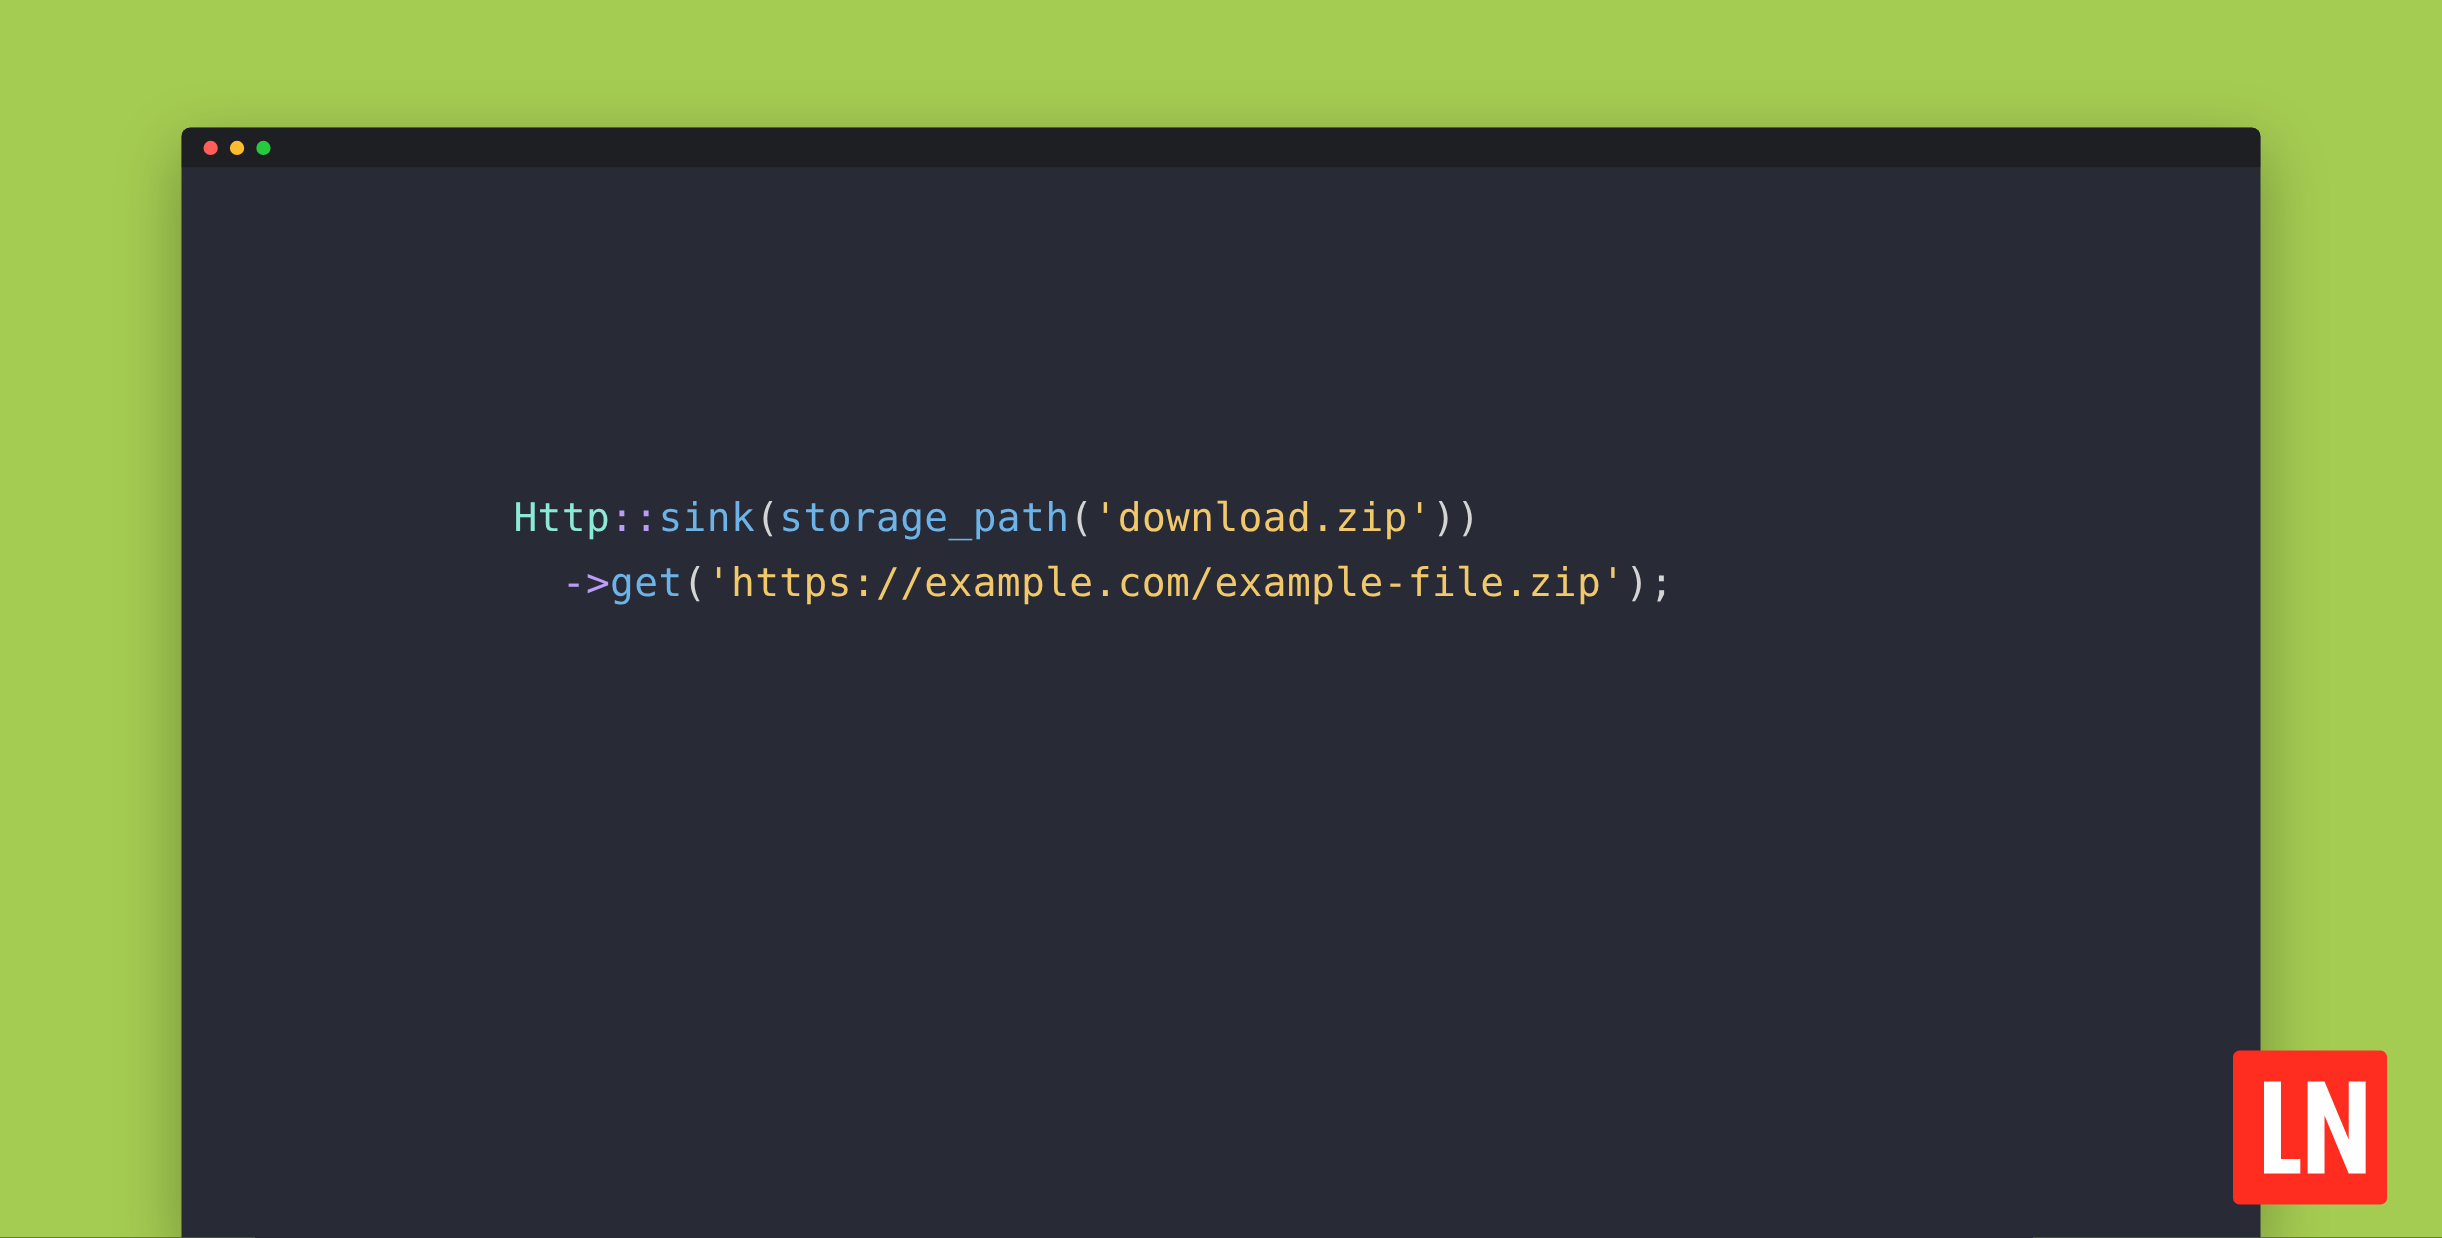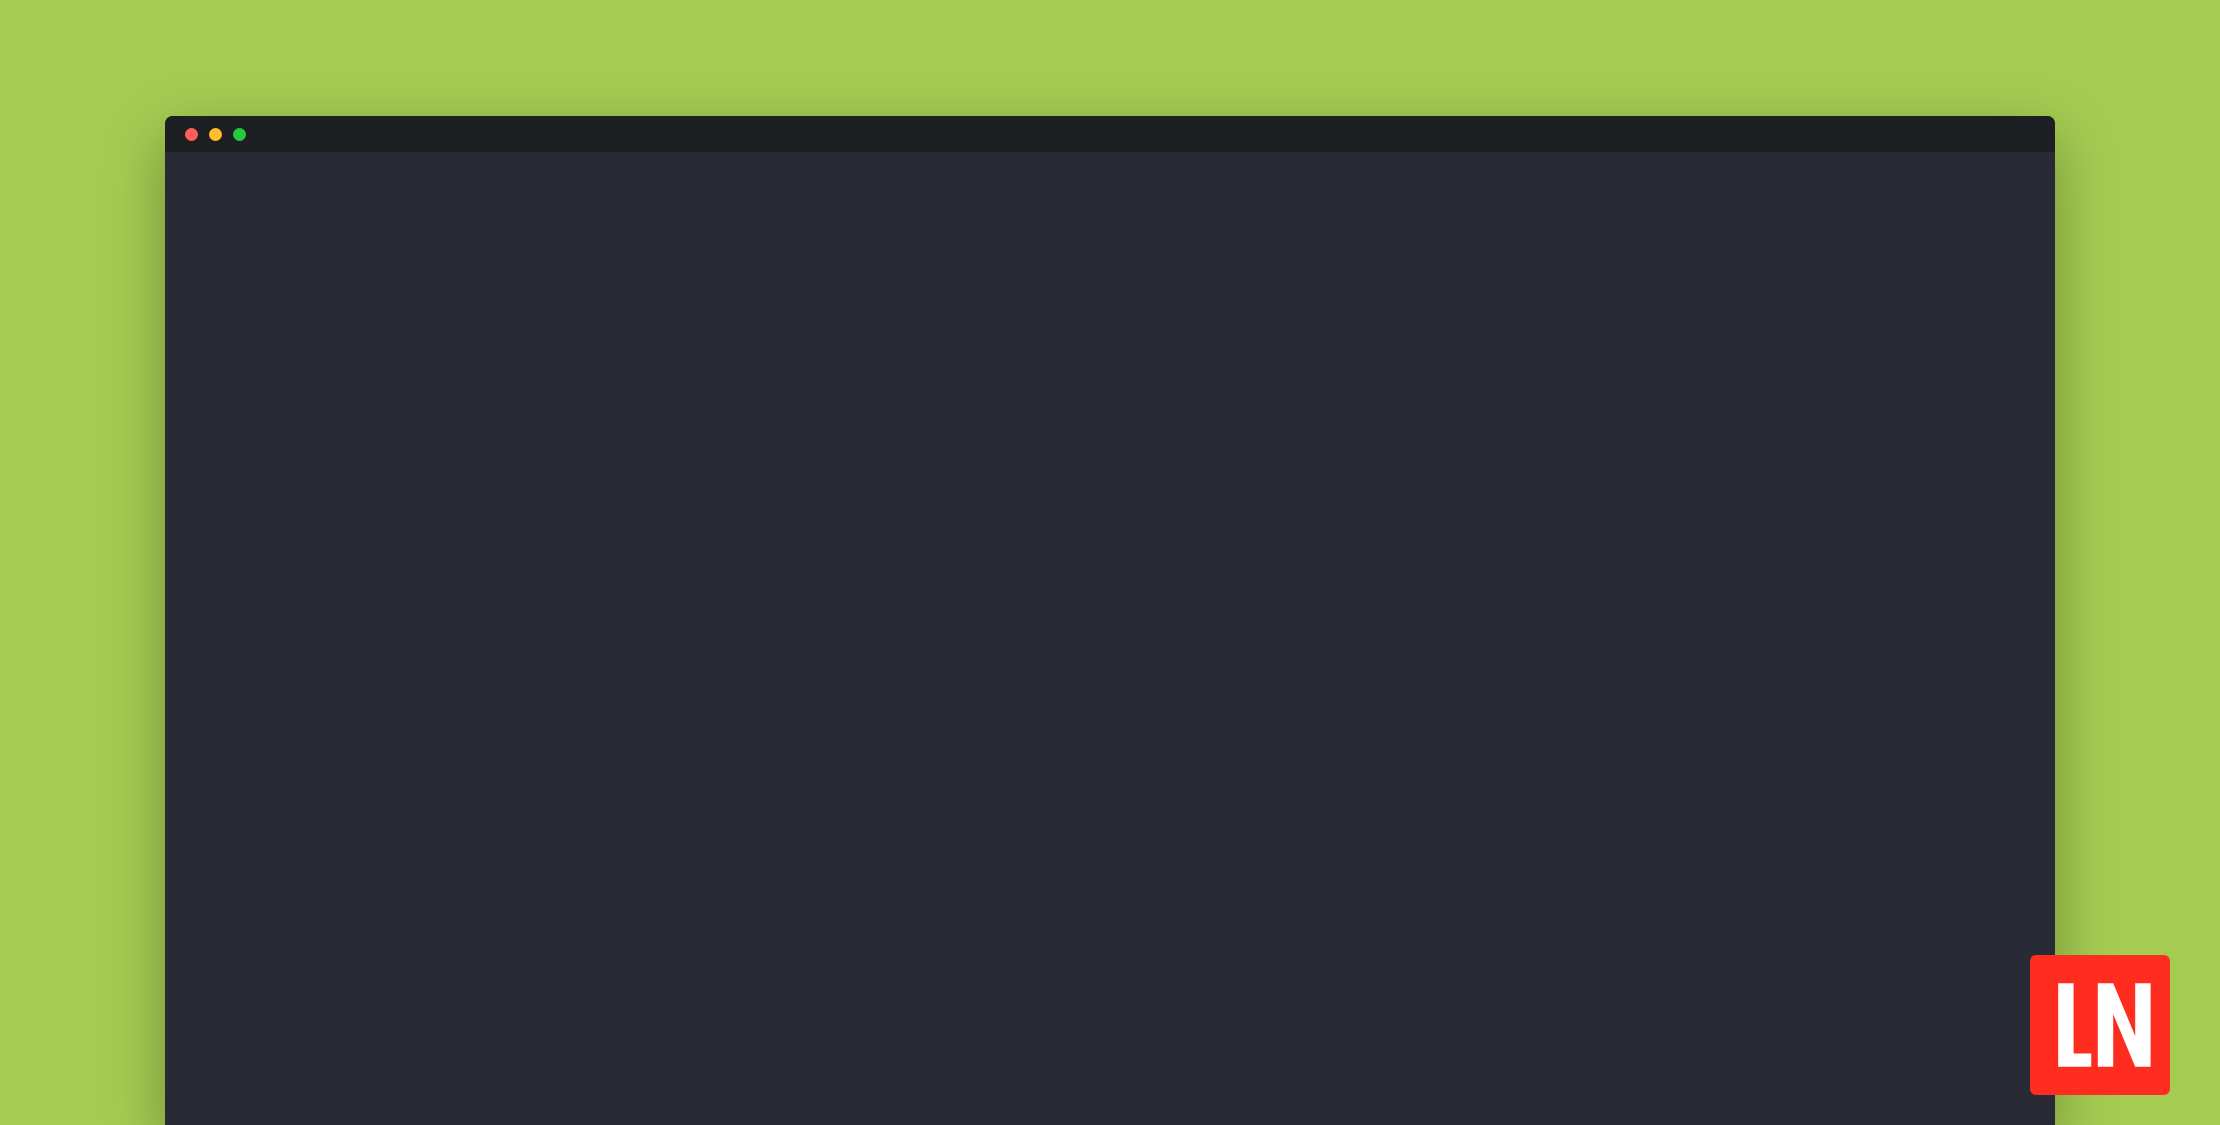--- a/index.html
+++ b/index.html
@@ -80,20 +80,22 @@
 </head>
 <body>
 
 <div class="window">
   <div class="titlebar">
     <div class="traffic-light red"></div>
     <div class="traffic-light yellow"></div>
     <div class="traffic-light green"></div>
   </div>
   <div class="code-area">
+    <span class="code-line"><span class="indent">           </span><span class="tok-class">Http</span><span class="tok-scope">::</span><span class="tok-func">sink</span><span class="tok-paren">(</span><span class="tok-func">storage_path</span><span class="tok-paren">(</span><span class="tok-string">'download.zip'</span><span class="tok-paren">))</span></span>
+    <span class="code-line"><span class="indent">             </span><span class="tok-arrow">-&gt;</span><span class="tok-func">get</span><span class="tok-paren">(</span><span class="tok-string">'https://example.com/example-file.zip'</span><span class="tok-paren">)</span><span class="tok-semi">;</span></span>
   </div>
 </div>
 
 <div class="logo">
   <svg viewBox="0 0 100 100">
     <path d="M 12 12 L 12 88 L 42 88 L 42 76 L 26 76 L 26 12 Z" fill="white"></path>
     <path d="M 48 12 L 48 88 L 62 88 L 62 40 L 82 88 L 96 88 L 96 12 L 82 12 L 82 60 L 62 12 Z" fill="white"></path>
   </svg>
 </div>
 

